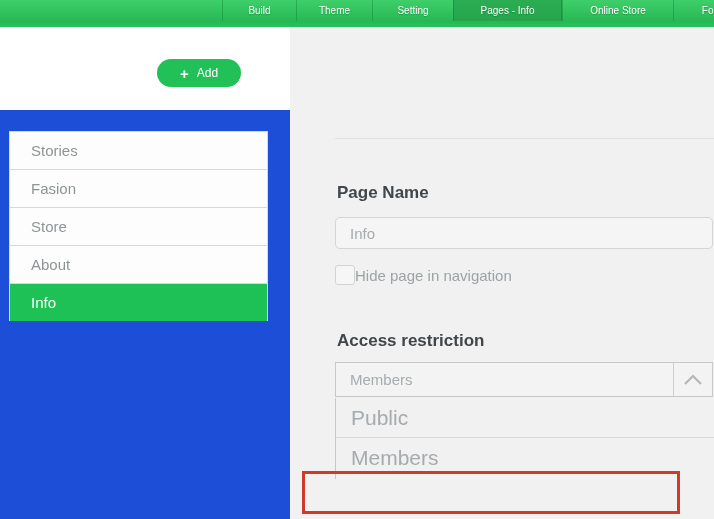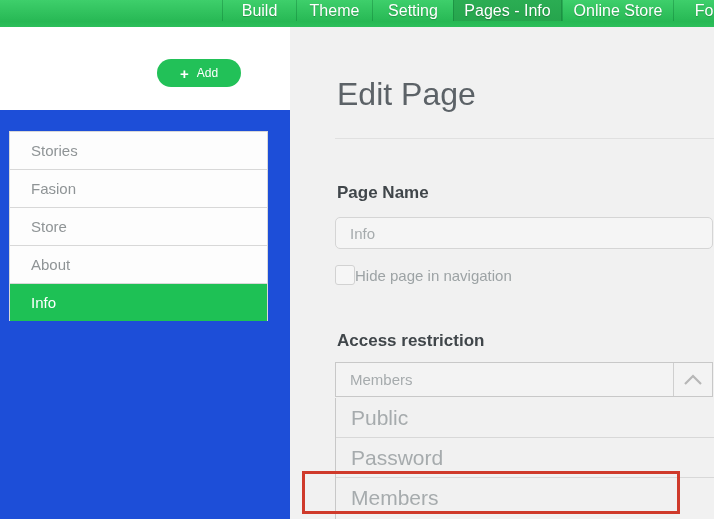--- a/index.html
+++ b/index.html
@@ -13,21 +13,21 @@
   
   .navbar {
     position: absolute; top: 0; left: 0; width: 714px; height: 27px;
     background: linear-gradient(180deg, #3ecf6b 0%, #27b854 80%, #2cbf5a 100%);
     display: flex; overflow: hidden;
   }
   .navbar .tab-spacer { width: 222px; flex: none; }
   .nav-tab {
     flex: none; height: 21px;
     display: flex; align-items: center; justify-content: center;
-    color: #ffffff; font-size: 16px;
+    color: #ffffff; font-size: 10px;
     text-shadow: 0 1px 1px rgba(0,0,0,0.22);
     border-left: 1px solid rgba(0,90,35,0.28);
     cursor: pointer;
   }
   .nav-tab.active {
     background: linear-gradient(180deg, #2bad53, #26a54d);
     border-right: 1px solid rgba(0,90,35,0.28);
   }
   .w-build { width: 74px; } .w-theme { width: 76px; } .w-setting { width: 81px; }
   .w-pages { width: 109px; } .w-store { width: 111px; } .w-form { width: 80px; }
@@ -150,21 +150,20 @@
   <ul class="page-list">
     <li class="page-item">Stories</li>
     <li class="page-item">Fasion</li>
     <li class="page-item">Store</li>
     <li class="page-item">About</li>
     <li class="page-item active">Info</li>
   </ul>
 </div>
 
 <div class="main">
-  <div class="edit-title">Edit Page</div>
   <div class="title-divider"></div>
 
   <div class="section-label lbl-pagename">Page Name</div>
   <input class="text-input" type="text" value="Info" style="">
 
   <div class="checkbox-row">
     <div class="checkbox"></div>
     <div class="checkbox-label">Hide page in navigation</div>
   </div>
 
@@ -174,18 +173,17 @@
     <div class="select-value">Members</div>
     <div class="select-arrow-box">
       <svg width="20" height="12" viewBox="0 0 20 12">
         <polyline points="2,10 10,2 18,10" fill="none" stroke="#b7b7b7" stroke-width="2.2"></polyline>
       </svg>
     </div>
   </div>
 
   <div class="option-list">
     <div class="option-row">Public</div>
-    <div class="option-row">Password</div>
     <div class="option-row">Members</div>
   </div>
 </div>
 
 <div class="annotation-rect"></div>
 
 </body></html>

